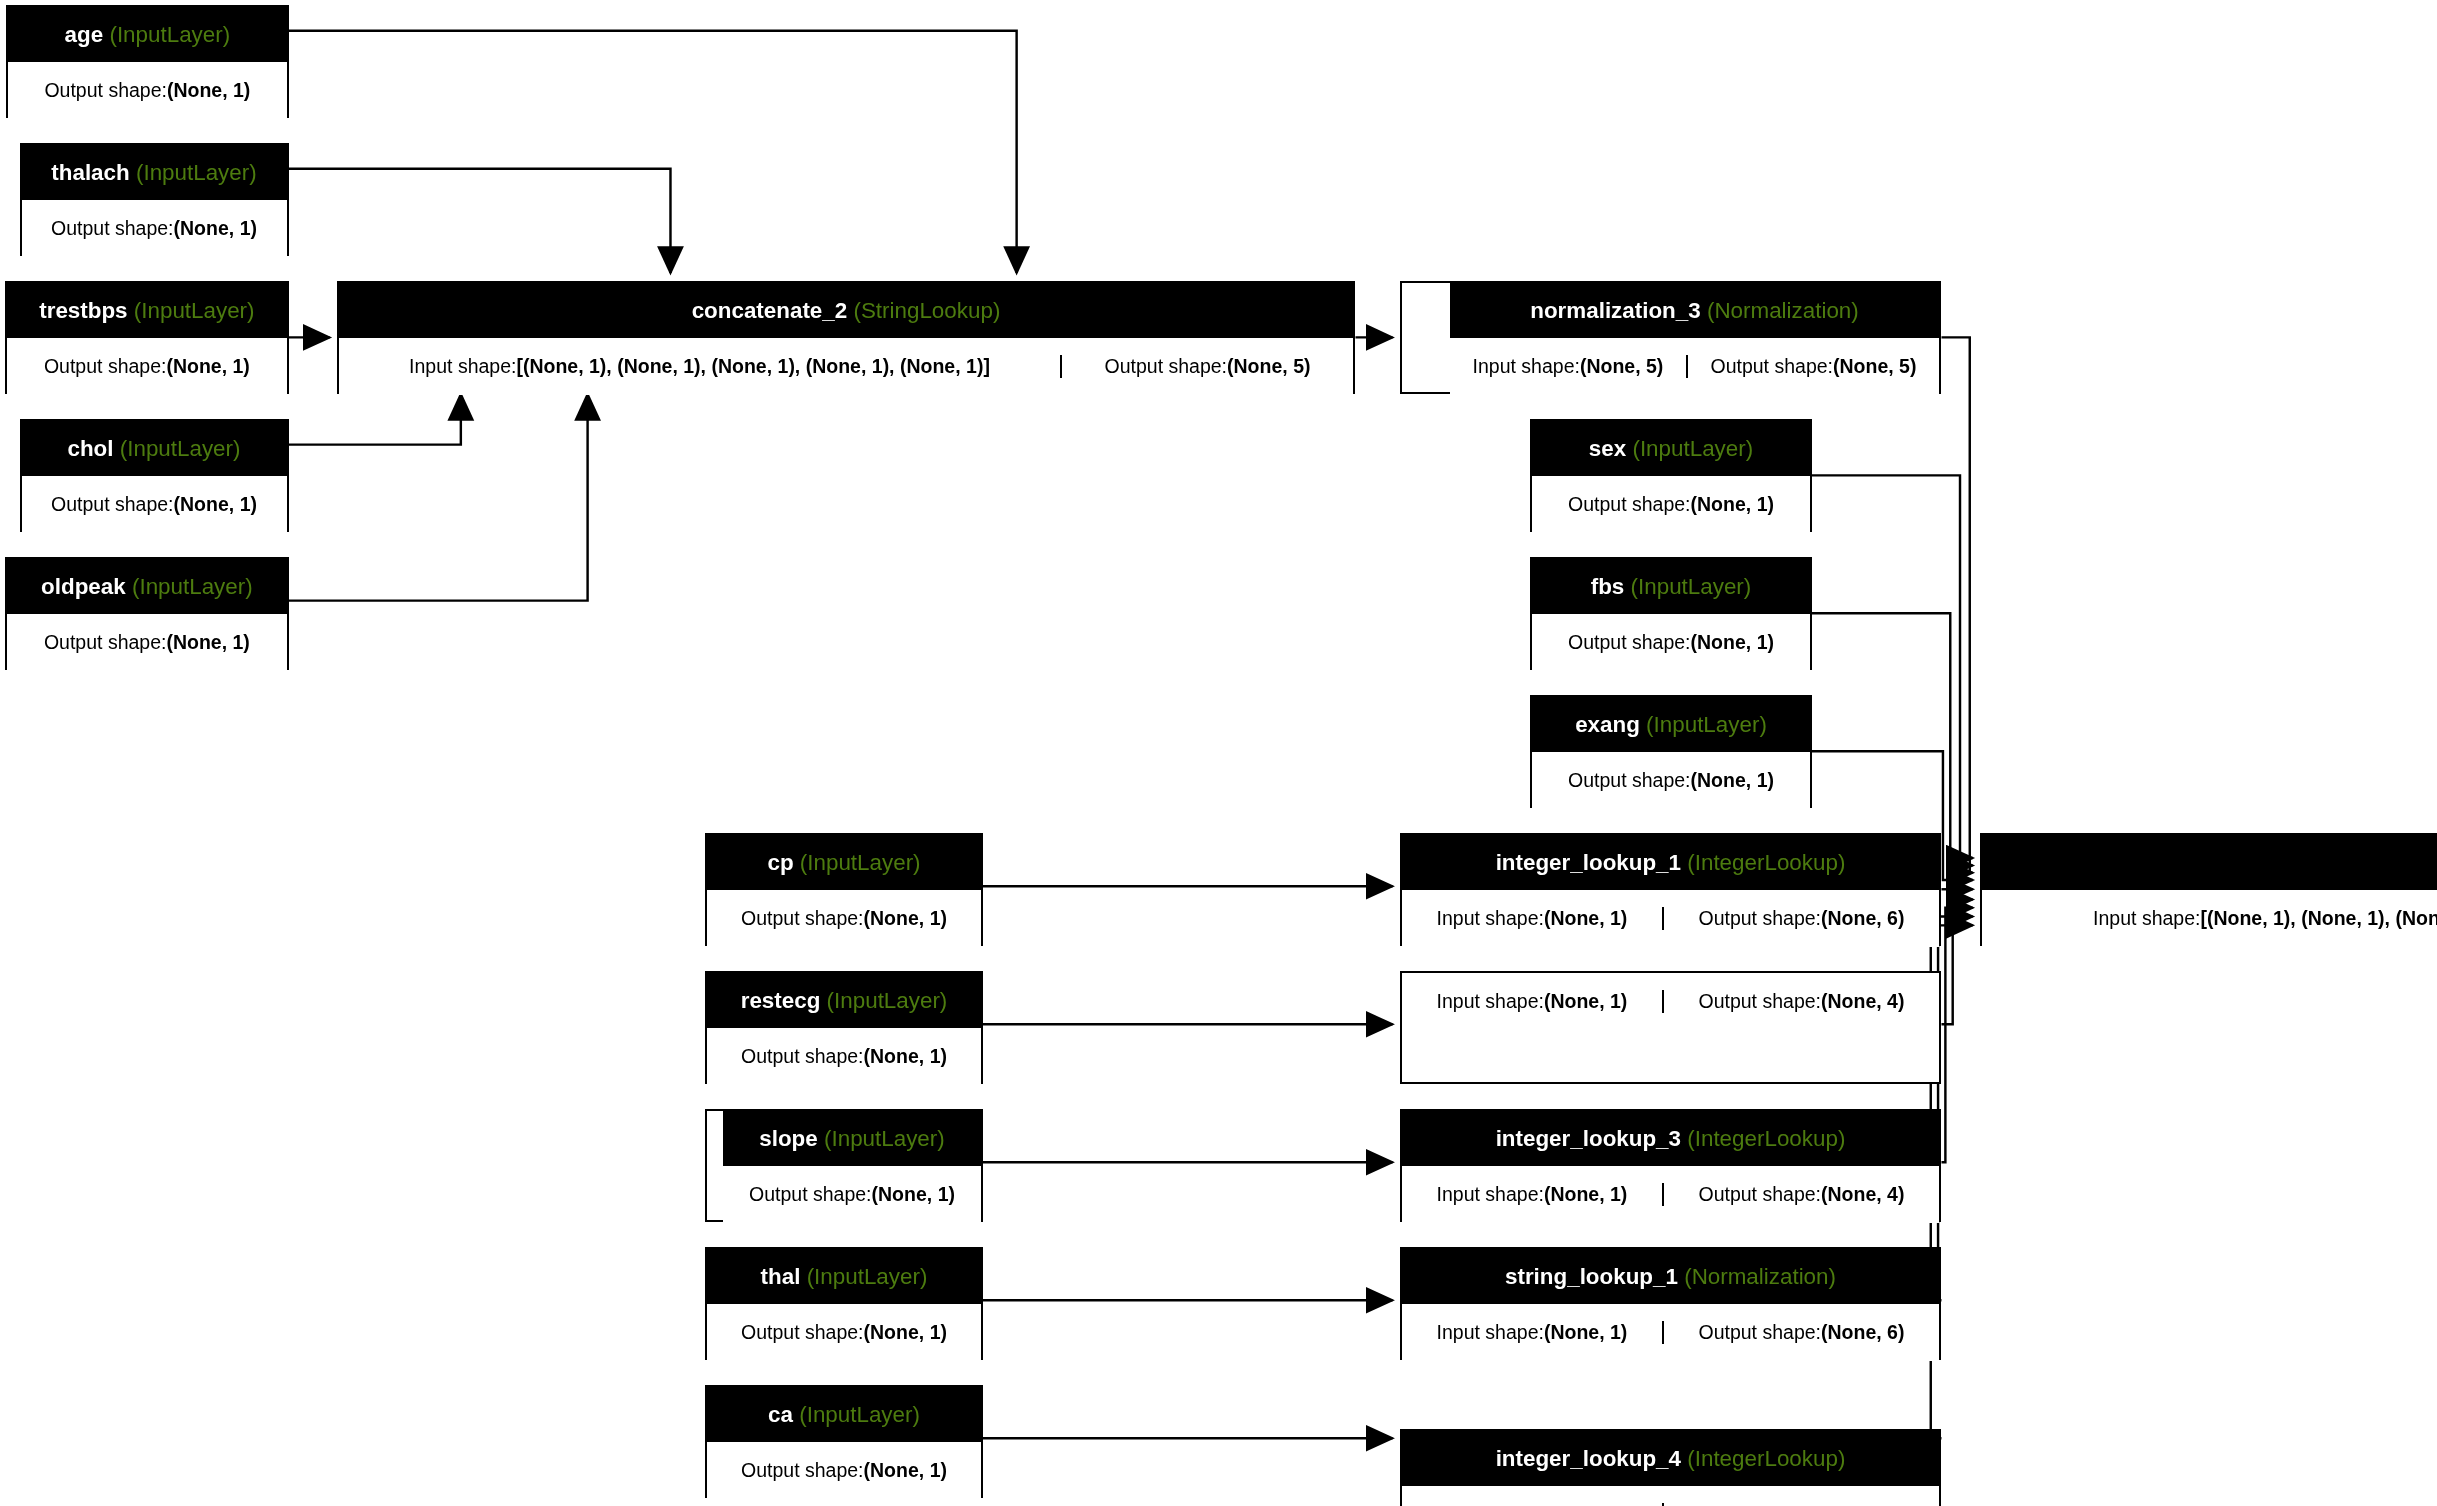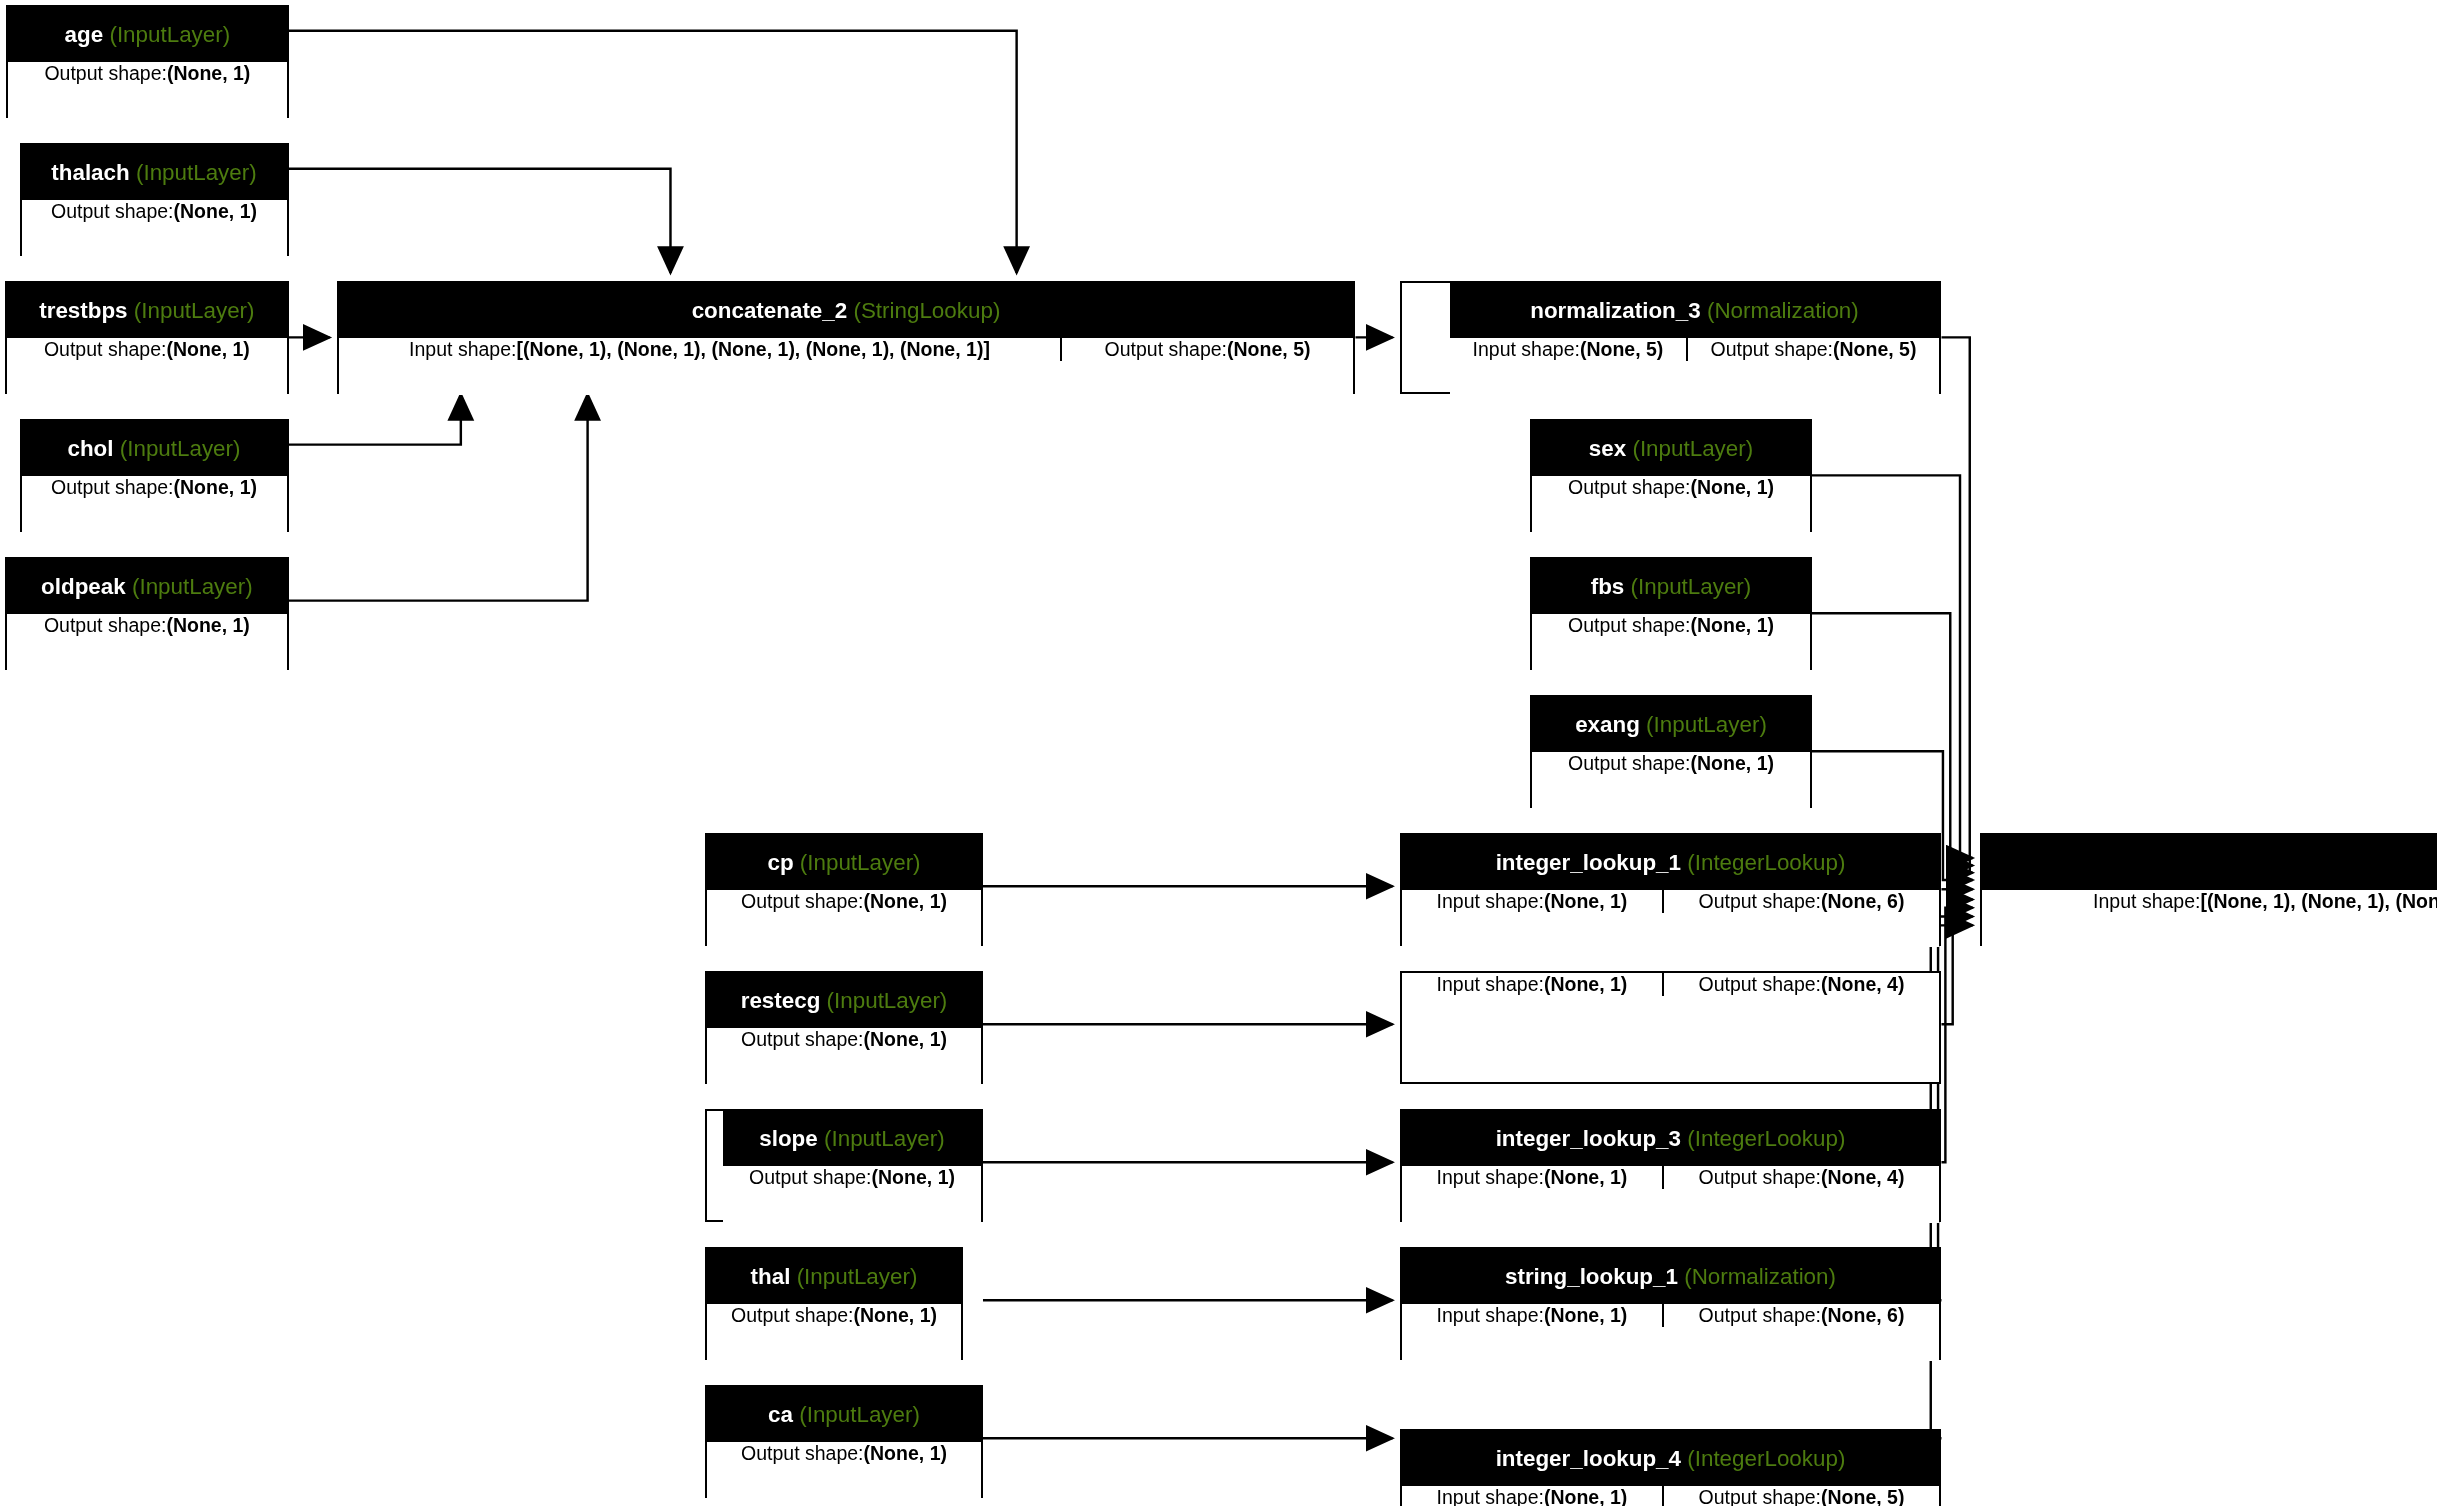--- a/index.html
+++ b/index.html
@@ -44,21 +44,21 @@
   .node .title .nm {
     font-weight: bold;
   }
   .node .title .cls {
     font-weight: normal;
     color: #4d7c0f;
   }
   .node .shapes {
     display: flex;
     height: 57px;
-    align-items: flex-start;
+    align-items: center;
     background: #ffffff;
   }
   .node .cell {
     flex: 1 1 auto;
     display: flex;
     align-items: center;
     justify-content: center;
     font-size: 19.5px;
     color: #000000;
     white-space: nowrap;
@@ -300,21 +300,21 @@
       <span class="cls">(<span>InputLayer</span>)</span>
     </div>
     <div class="shapes">
       <div class="cell">
           <span>Output shape: </span>
           <b>(None, 1)</b>
         </div>
     </div>
   </div>
 
-  <div class="node single" style="left:705px; top:1247px; width:258px; height:113px;">
+  <div class="node single" style="left:705px; top:1247px; width:278px; height:113px;">
     <div class="title">
       <span class="nm">thal</span>
       <span class="cls">(<span>InputLayer</span>)</span>
     </div>
     <div class="shapes">
       <div class="cell">
           <span>Output shape: </span>
           <b>(None, 1)</b>
         </div>
     </div>

